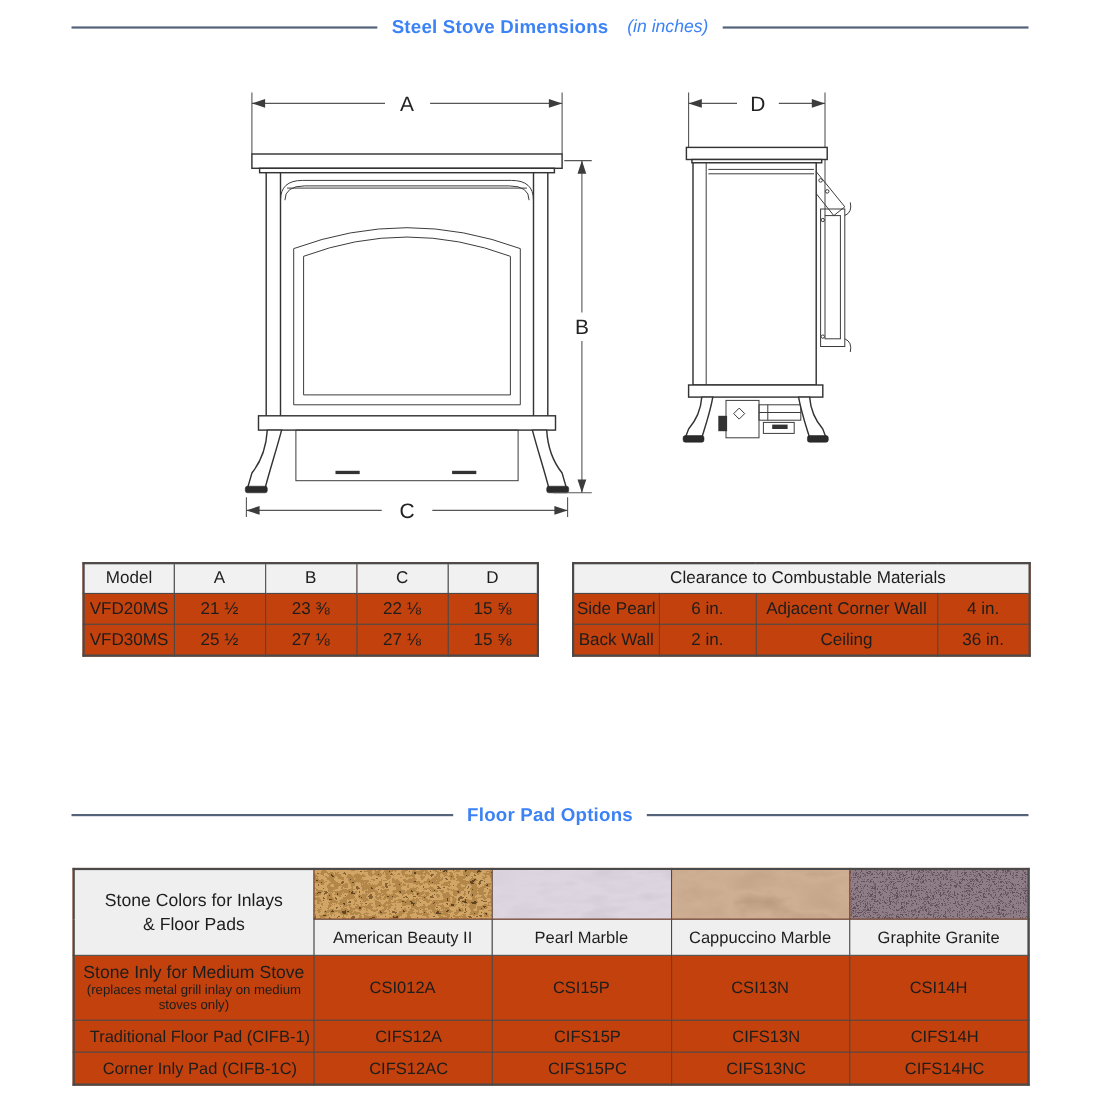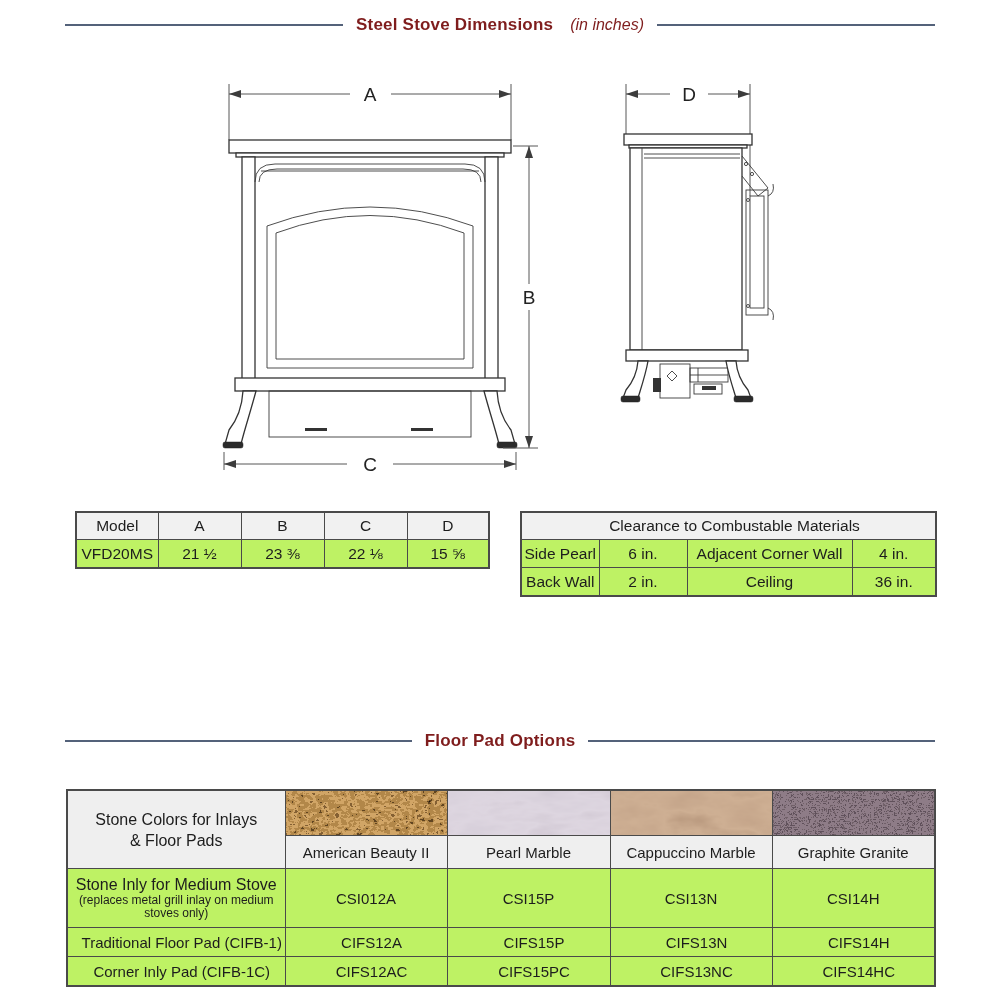--- a/index.html
+++ b/index.html
@@ -1,39 +1,39 @@
 <!DOCTYPE html>
 <html><head>
 <meta charset="utf-8">
 <style>
   html,body { margin:0; padding:0; background:#ffffff; }
   body { width:1000px; height:1000px; position:relative; font-family:"Liberation Sans", sans-serif; color:#1d1d1d; }
 
   
-  .section-header { position:absolute; left:65px; width:870px; display:flex; align-items:center; gap:13px; color:#7f1d1d; }
+  .section-header { position:absolute; left:65px; width:870px; display:flex; align-items:center; gap:13px; color:#3b82f6; }
   .section-header .rule { height:2px; background:#54627a; flex:1 1 0; }
   .section-header .hdr-title { font-weight:bold; font-size:17px; white-space:nowrap; letter-spacing:.2px; }
   .section-header .hdr-sub { font-style:italic; font-weight:normal; font-size:16px; white-space:nowrap; margin-left:4px; }
   #hdr-dimensions { top:15px; }
   #hdr-floorpads { top:731px; }
 
   
   .diagram { position:absolute; }
   #front-view { left:205px; top:78px; width:335px; height:400px; }
   #side-view { left:598px; top:78px; width:230px; height:335px; }
   .diagram svg { display:block; width:100%; height:100%; }
   .dline { stroke:#565656; stroke-width:1; fill:none; }
   .draw { stroke:#333333; stroke-width:1.3; fill:#ffffff; }
   .drawthin { stroke:#3a3a3a; stroke-width:0.9; fill:none; }
   .arrow { fill:#3c3c3c; stroke:none; }
   .dimtext { fill:#222222; font-size:19px; font-family:"Liberation Sans",sans-serif; }
   .foot { fill:#2b2b2b; stroke:#222; stroke-width:.5; }
 
   
-  table { border-collapse:collapse; table-layout:fixed; background:#bef264; position:absolute; }
+  table { border-collapse:collapse; table-layout:fixed; background:#c2410c; position:absolute; }
   td,th { border:1px solid #4a4a4a; text-align:center; vertical-align:middle; padding:0; font-weight:normal; }
 
   
   #model-table { left:75px; top:511px; width:413px; font-size:15.5px; border:2px solid #4a4a4a; }
   #model-table th { background:#f1f1f1; height:26px; }
   #model-table td { height:27px; }
   #clearance-table { left:520px; top:511px; width:415px; font-size:15.5px; border:2px solid #4a4a4a; }
   #clearance-table .ttl { background:#f1f1f1; height:26px;padding-left:12px; }
   #clearance-table td { height:27px; }
 
@@ -226,20 +226,27 @@
     <th>C</th>
     <th>D</th>
   </tr>
   <tr>
     <td>VFD20MS</td>
     <td>21 ½</td>
     <td>23 ⅜</td>
     <td>22 ⅛</td>
     <td>15 ⅝</td>
   </tr>
+  <tr>
+    <td>VFD30MS</td>
+    <td>25 ½</td>
+    <td>27 ⅛</td>
+    <td>27 ⅛</td>
+    <td>15 ⅝</td>
+  </tr>
 </tbody>
   </table>
 
 <table id="clearance-table">
   <colgroup>
       <col style="width:78px">
       <col style="width:88px">
       <col style="width:165px">
       <col style="width:84px">
     </colgroup>

